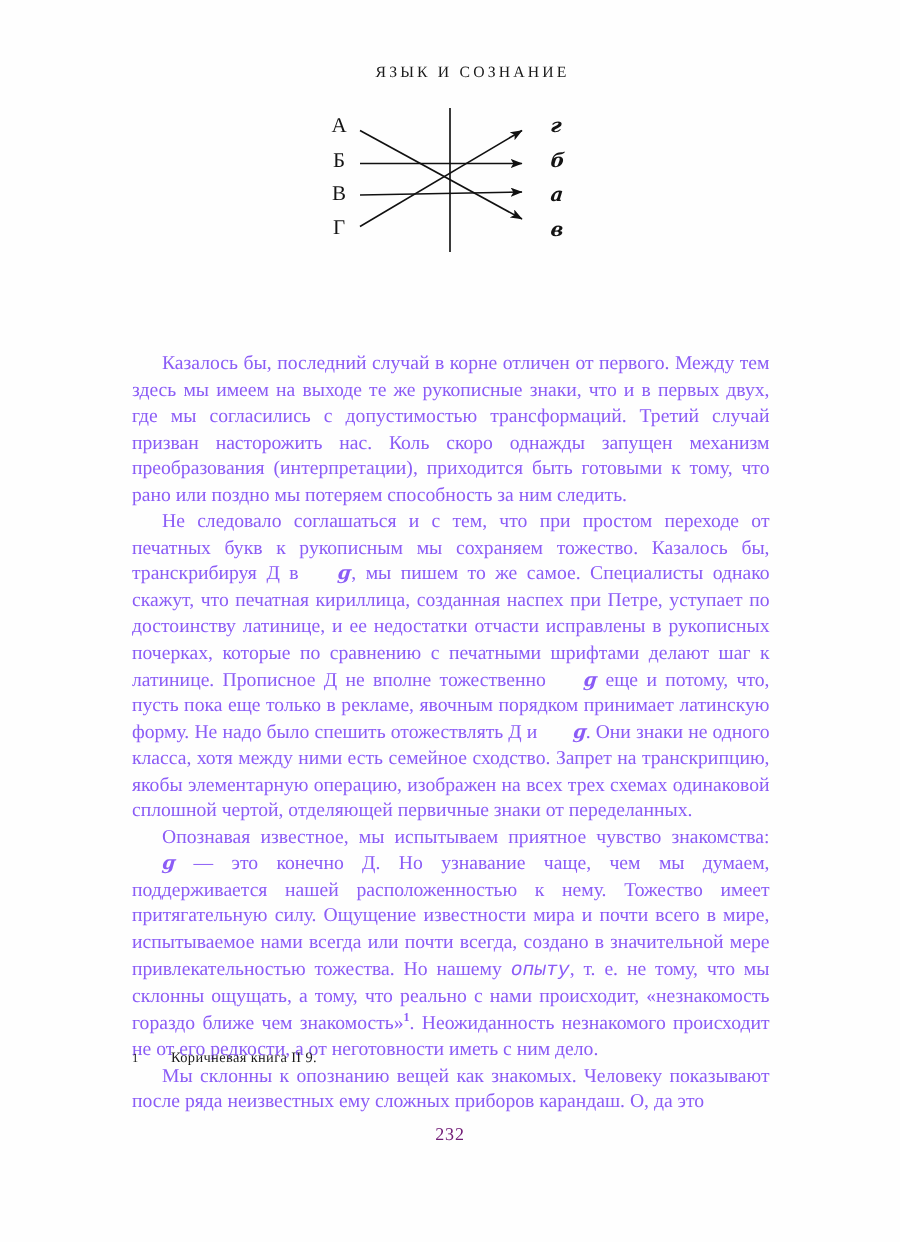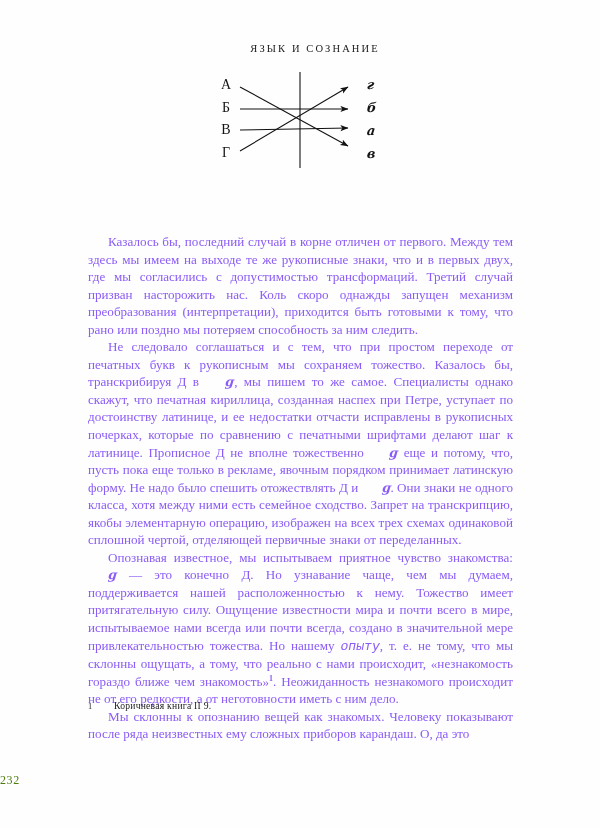--- a/index.html
+++ b/index.html
@@ -134,24 +134,24 @@
     width: 26px;
     font-size: 8.4px;
   }
 
   
   .folio {
     position: absolute;
     top: 749px;
     left: 0;
     right: 0;
+    text-align: center;
     font-size: 12px;
     letter-spacing: 0.6px;
-    color: #4d7c0f;
-    margin-top: 24px;
+    color: #701a75;
   }
 </style>
 </head>
 <body>
 
 <div class="page">
 
   <div class="running-head">ЯЗЫК И СОЗНАНИЕ</div>
 
   <div class="figure">

